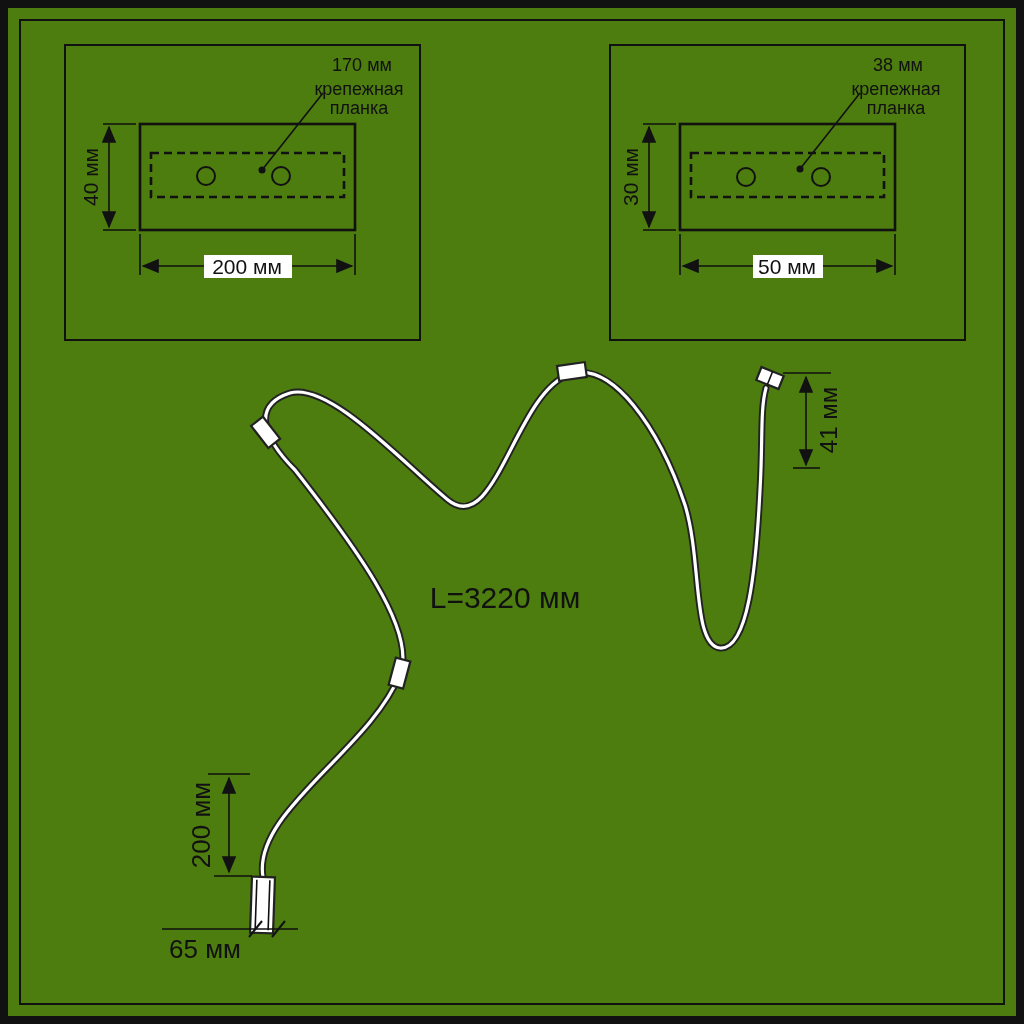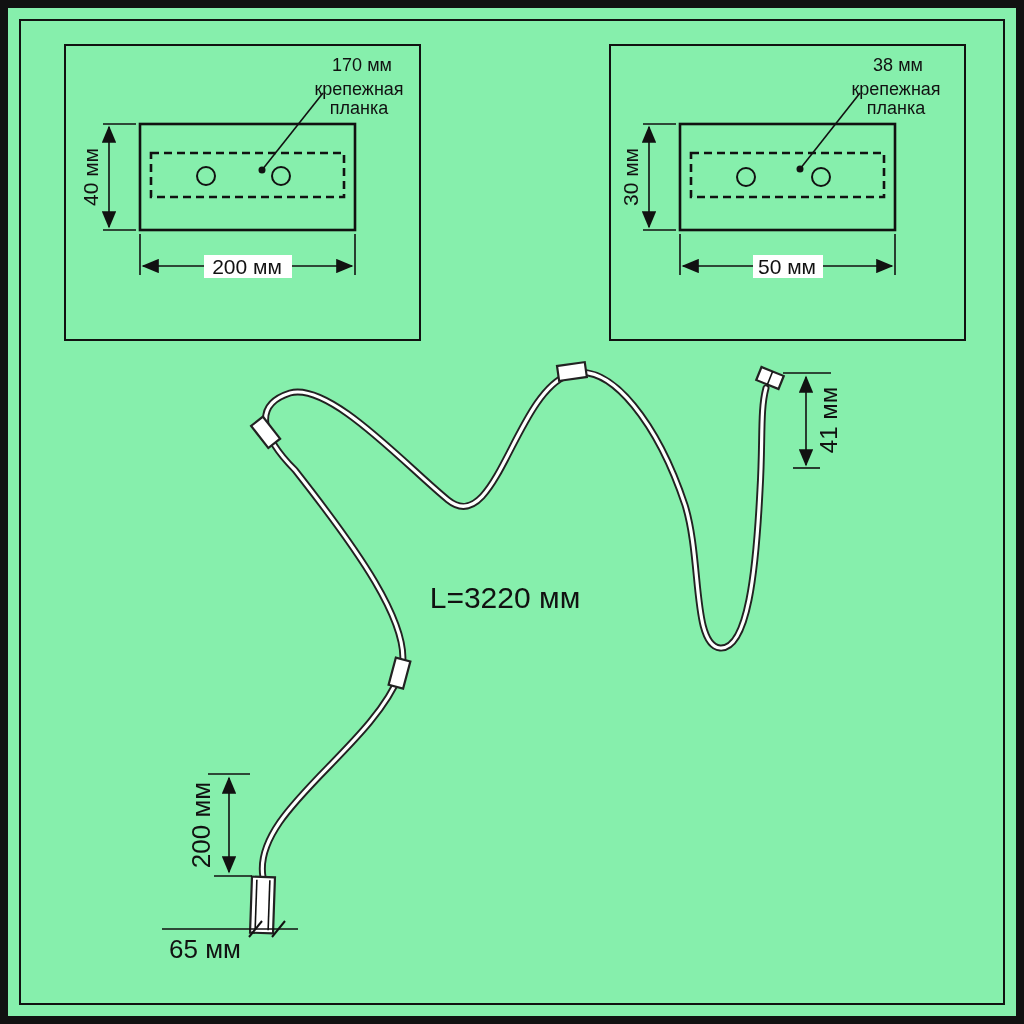--- a/index.html
+++ b/index.html
@@ -1,16 +1,16 @@
 <!DOCTYPE html>
 <html><head>
 <meta charset="utf-8">
 <style>
   html,body{margin:0;padding:0;background:#fff;}
-  .page{position:relative;width:1024px;height:1024px;background:#86efac;overflow:hidden;
+  .page{position:relative;width:1024px;height:1024px;background:#4d7c0f;overflow:hidden;
         font-family:"Liberation Sans", sans-serif;}
   svg{position:absolute;left:0;top:0;}
   text{fill:#111;font-family:"Liberation Sans", sans-serif;}
   .t18{font-size:18px;}
   .t21{font-size:21px;}
   .t24{font-size:24px;}
   .t26{font-size:26px;}
   .t30{font-size:30px;}
   .mid{text-anchor:middle;}
   .ln{stroke:#111;stroke-width:2;fill:none;}

